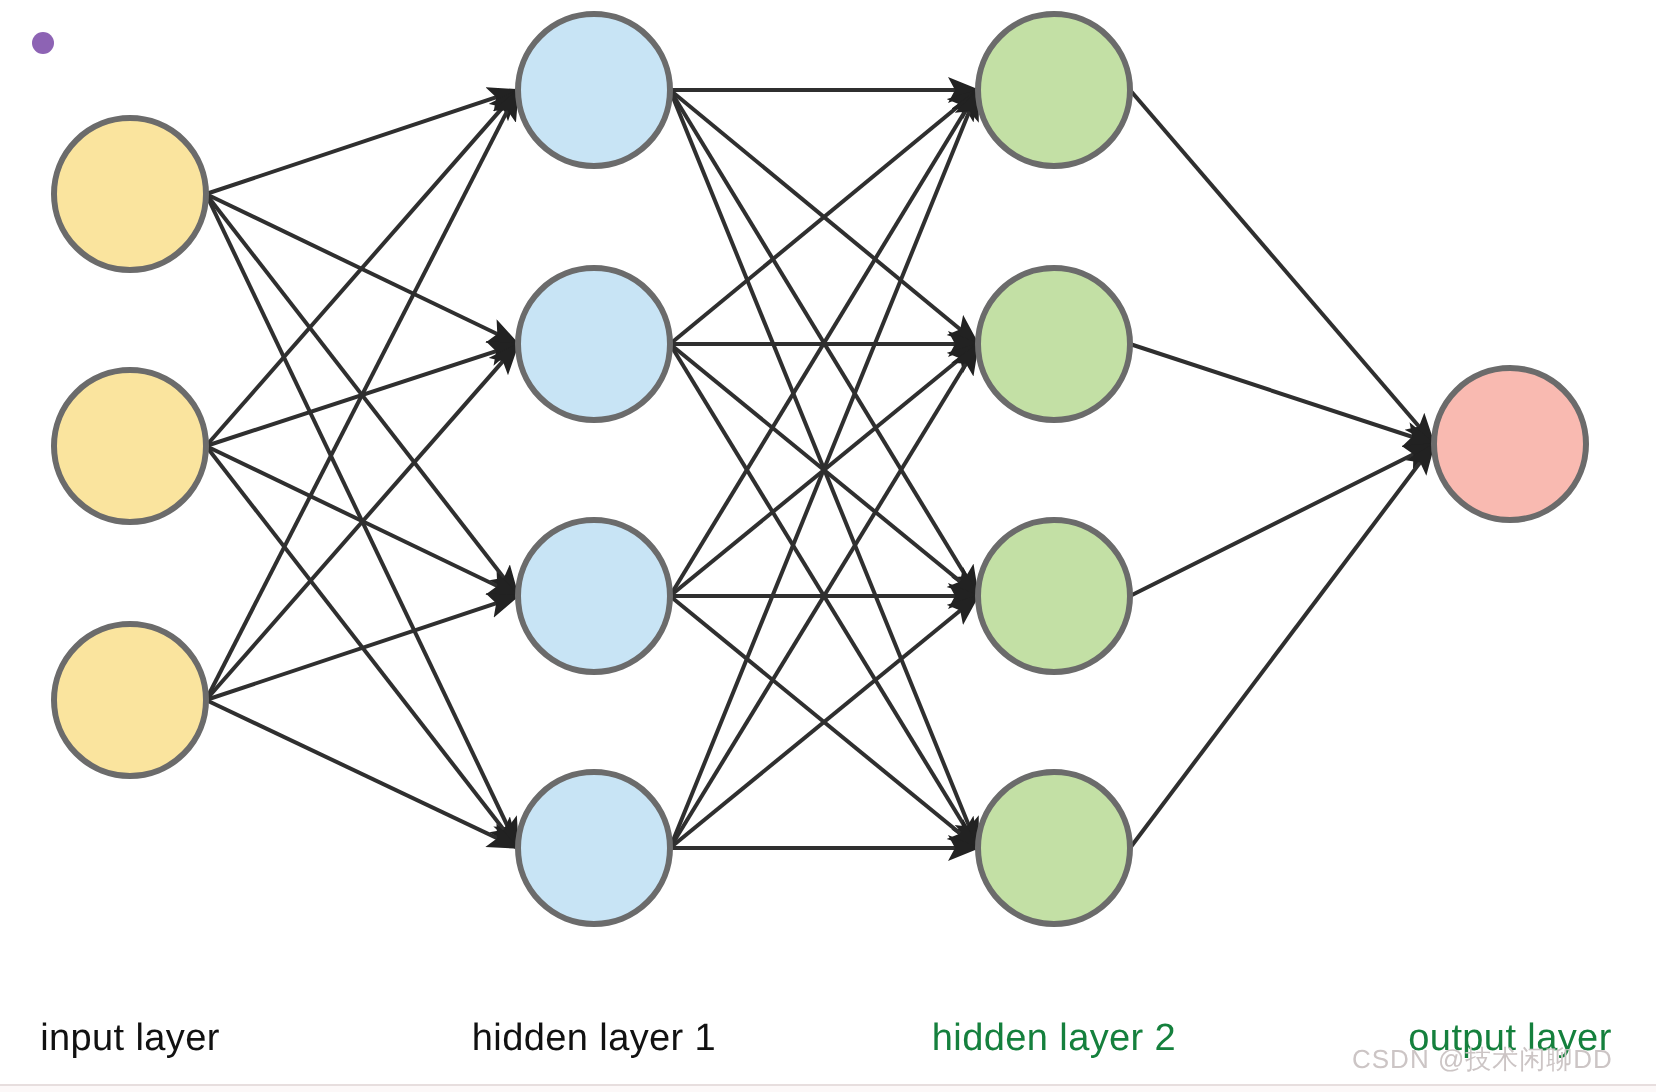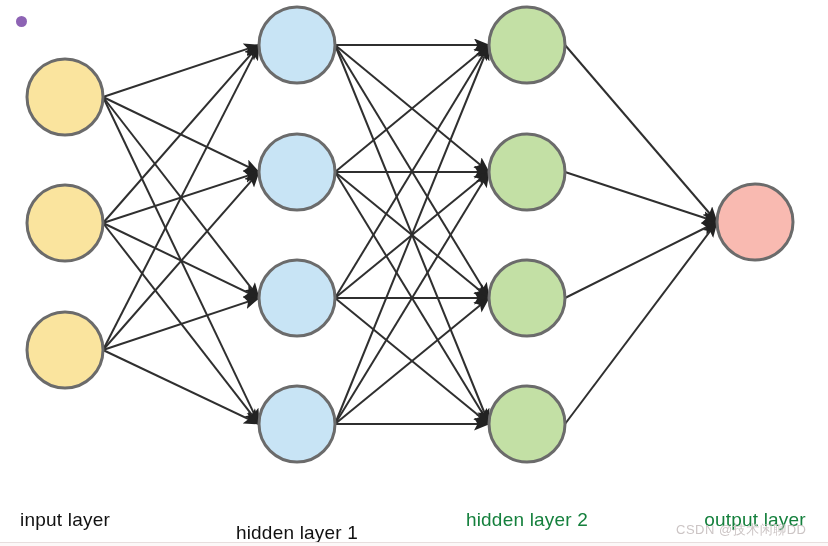--- a/index.html
+++ b/index.html
@@ -102,20 +102,20 @@
         <circle cx="527" cy="172" r="38" fill="#c3e0a5" stroke="#6b6b6b" stroke-width="3"></circle>
         <circle cx="527" cy="298" r="38" fill="#c3e0a5" stroke="#6b6b6b" stroke-width="3"></circle>
         <circle cx="527" cy="424" r="38" fill="#c3e0a5" stroke="#6b6b6b" stroke-width="3"></circle>
       </g>
       <g>
         <circle cx="755" cy="222" r="38" fill="#f9bab1" stroke="#6b6b6b" stroke-width="3"></circle>
       </g>
     </svg>
 
   <div class="layer-label" id="layer-label-0" style="left: 65px; top: 509px; color: rgb(17, 17, 17);">input layer</div>
-  <div class="layer-label" id="layer-label-1" style="left: 297px; top: 509px; color: rgb(17, 17, 17); margin-top: 13px;">hidden layer 1</div>
+  <div class="layer-label" id="layer-label-1" style="left: 297px; top: 509px; color: rgb(17, 17, 17);">hidden layer 1</div>
   <div class="layer-label" id="layer-label-2" style="left: 527px; top: 509px; color: #15803d;">hidden layer 2</div>
   <div class="layer-label" id="layer-label-3" style="left: 755px; top: 509px; color: #15803d;">output layer</div>
 
   <div class="watermark" style="left: 676px; top: 521px; color: rgb(204, 197, 197);">CSDN @技术闲聊DD</div>
 
   <div class="bottom-strip"></div>
 </div>
 
 </body></html>

